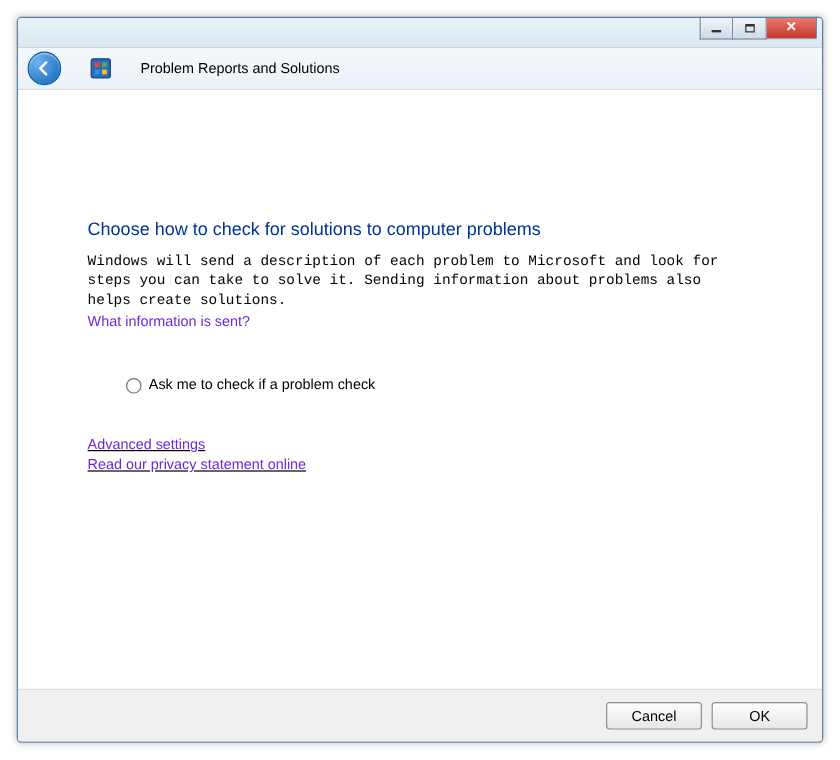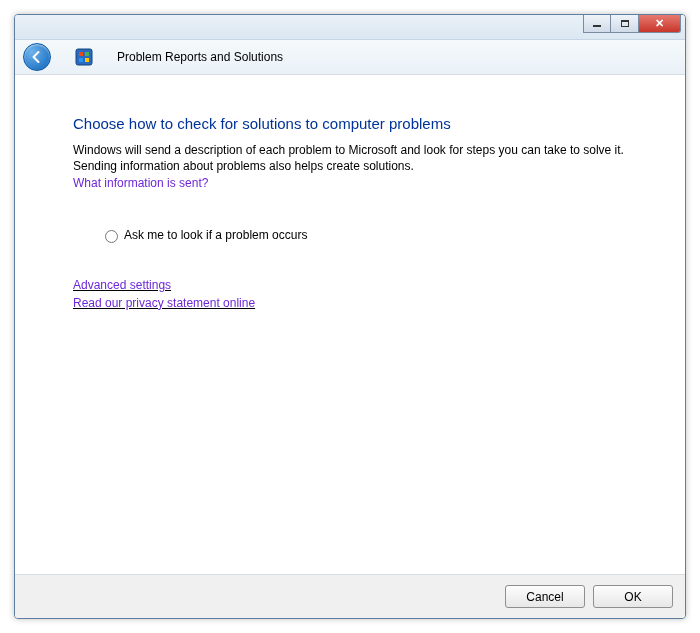--- a/index.html
+++ b/index.html
@@ -100,34 +100,35 @@
   }
   .app-icon svg { display:block; }
   .header-title {
     font-size: 12px;
     color: #000;
   }
   
   .content {
     flex: 1;
     background: #fff;
-    padding: 40px 58px 0 58px;
+    padding: 108px 58px 0 58px;
     box-sizing: border-box;
   }
   h1.instruction {
     font-size: 15px;
     font-weight: 400;
     color: #003399;
     margin: 0 0 10px 0;
   }
   p.desc {
     font-size: 12px;
     color: #000;
     margin: 0 0 2px 0;
     line-height: 1.35;
+    font-family: Liberation Mono, monospace;
   }
   a.link, span.link {
     color: #6d28d9;
     text-decoration: none;
     font-size: 12px;
     cursor: pointer;
     display: inline-block;
   }
   .radio-group {
     margin: 38px 0 34px 32px;
@@ -209,21 +210,21 @@
     </div>
 
     <div class="content">
       <h1 class="instruction">Choose how to check for solutions to computer problems</h1>
       <p class="desc">Windows will send a description of each problem to Microsoft and look for steps you can take to solve it. Sending information about problems also helps create solutions.</p>
       <span class="link">What information is sent?</span>
 
       <div class="radio-group">
         <label class="radio-item">
           <input type="radio" name="solcheck" style="">
-          <span class="radio-label">Ask me to look if a problem occurs</span>
+          <span class="radio-label">Ask me to check if a problem check</span>
         </label>
       </div>
 
       <div class="links-block">
         <span class="link">Advanced settings</span>
         <span class="link">Read our privacy statement online</span>
       </div>
     </div>
 
     <div class="footer">

